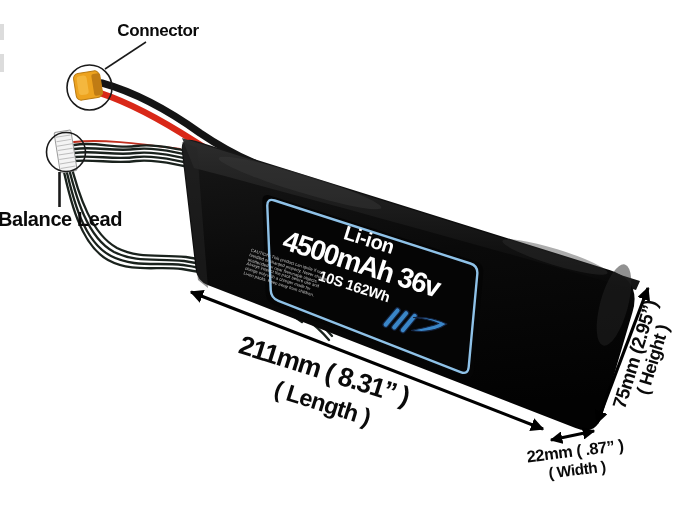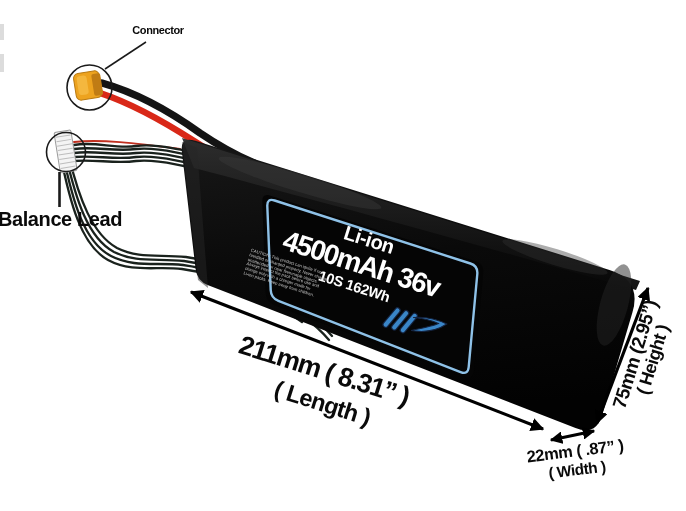--- a/index.html
+++ b/index.html
@@ -2,21 +2,21 @@
 <html><head>
 <meta charset="utf-8">
 <style>
   html,body{margin:0;padding:0;background:#fff;}
   body{width:686px;height:511px;position:relative;overflow:hidden;
        font-family:"Liberation Sans",sans-serif;}
   .stage{position:absolute;inset:0;width:686px;height:511px;}
   svg.art{position:absolute;left:0;top:0;display:block;}
   .txt{position:absolute;font-weight:bold;color:#0a0a0a;white-space:nowrap;
        transform:translate(-50%,-50%);line-height:1.02;}
-  .callout{font-size:11px;letter-spacing:-0.4px;}
+  .callout{font-size:17px;letter-spacing:-0.4px;}
   .callout.balance{font-size:20px;}
   .dim-len-val{font-size:26.5px;letter-spacing:-1.2px;
        transform:translate(-50%,-50%) rotate(17.5deg);}
   .dim-len-name{font-size:23.5px;letter-spacing:-0.8px;
        transform:translate(-50%,-50%) rotate(17.5deg);}
   .dim-h{font-size:19px;letter-spacing:-0.6px;text-align:center;
        transform:translate(-50%,-50%) rotate(-73deg);}
   .dim-h .l2{font-size:18px;}
   .dim-w-val{font-size:16.5px;letter-spacing:-0.5px;
        transform:translate(-50%,-50%) rotate(-7deg);}

